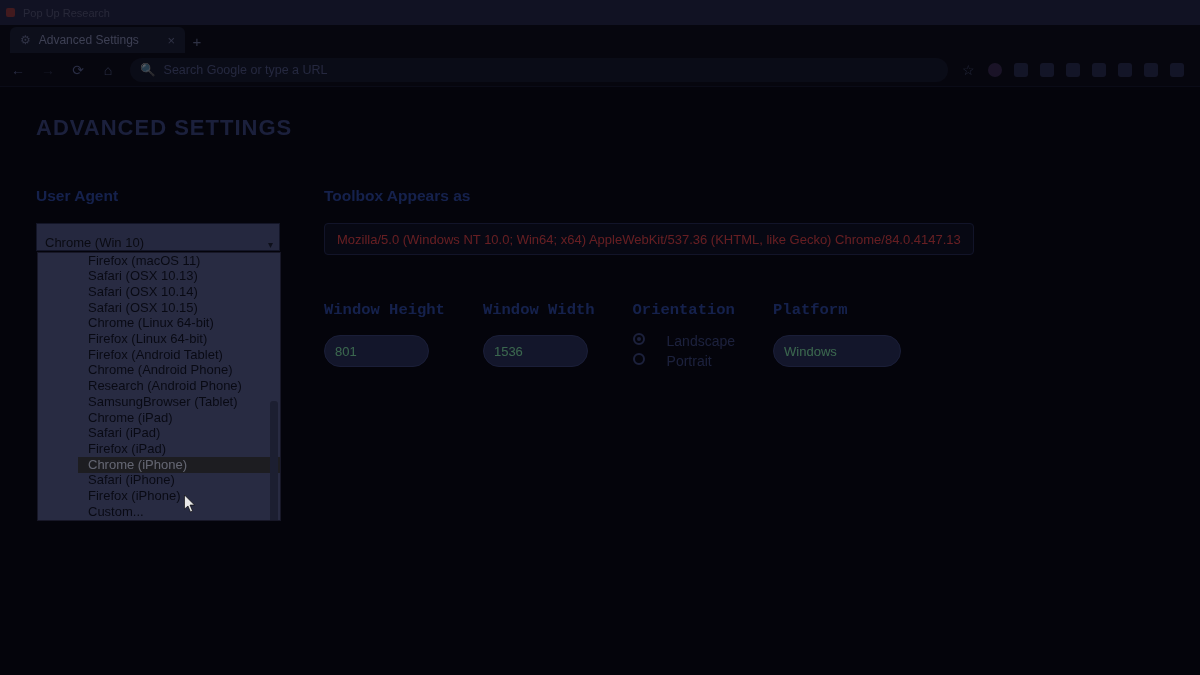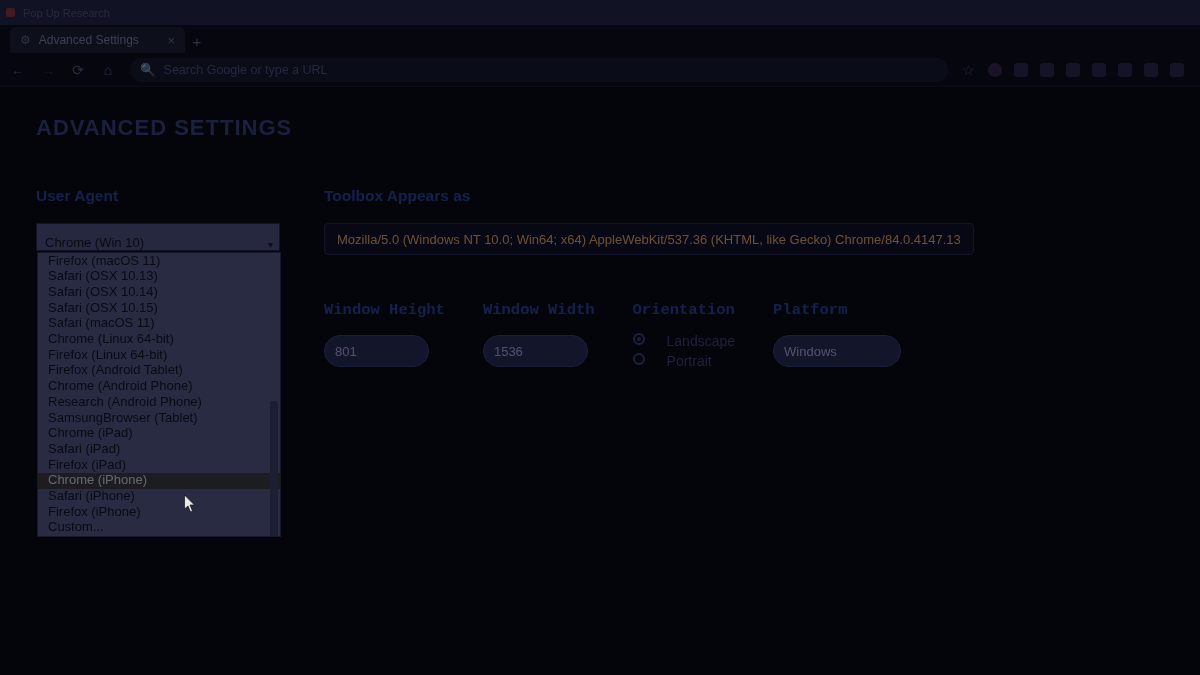--- a/index.html
+++ b/index.html
@@ -93,21 +93,21 @@
   }
   .select-box .chev { position:absolute; right:6px; font-size:10px; color:#1c1f30;}
   .dropdown {
     position:absolute; left:0; top:28px;
     width:244px;
     background:#5b6390;
     border:1px solid #323450;
     max-height: 305px;
     overflow:hidden;
   }
-  .dd-inner { height:100%; }
+  .dd-inner { height:100%;padding-left:40px; }
   .dd-item {
     padding: 0.5px 10px;
     font-size:13px; color:#101220;
     line-height:14.7px;
     cursor:pointer;
     white-space:nowrap;
   }
   .dd-item.highlight {
     background:#404040; color:#e7ecff;
   }
@@ -116,34 +116,34 @@
     background:#3f4566; border-radius:3px;
   }
 
   .col-right { flex:1; }
   .ua-output {
     width:650px; height:32px;
     background:#0d1020;
     border:1px solid #262d55;
     border-radius:4px;
     display:flex; align-items:center; padding:0 12px;
-    color:#fdba74; font-size:13px;
+    color:#ef4444; font-size:13px;
     font-family: ui-monospace, Menlo, monospace;
   }
   .row2 {
     margin-top: 46px;
     display:flex; gap:38px;
   }
   .mini-col .section-label { margin-bottom:16px;font-family:Liberation Mono, monospace; }
   .num-input, .plat-input {
     width:105px; height:32px;
     background:#2a3158; border:1px solid #3a4378;
     border-radius:16px;
     display:flex; align-items:center; padding:0 10px;
-    color:#c4b5fd; font-size:13px;
+    color:#86efac; font-size:13px;
   }
   .plat-input { width:128px; }
   .orient { display:flex; flex-direction:column; gap:4px; margin-top:-2px;}
   .radio-row { display:flex; align-items:flex-start; gap:22px; color:#3f4a82; font-size:14px;}
   .radio { width:12px; height:12px; border:2px solid #3f4a82; border-radius:50%; display:inline-block; position:relative;}
   .radio.on::after{ content:""; position:absolute; inset:2px; background:#3f4a82; border-radius:50%;}
 
   
   .cursor {
     position:absolute;
@@ -200,21 +200,20 @@
       <div class="section-label">User Agent</div>
       <div class="select-box">
         <span>Chrome (Win 10)</span>
         <span class="chev">▾</span>
         <div class="dropdown">
           <div class="dd-inner" id="dd-list">
               <div class="dd-item">Firefox (macOS 11)</div>
               <div class="dd-item">Safari (OSX 10.13)</div>
               <div class="dd-item">Safari (OSX 10.14)</div>
               <div class="dd-item">Safari (OSX 10.15)</div>
-              <div class="dd-item">Safari (macOS 11)</div>
               <div class="dd-item">Chrome (Linux 64-bit)</div>
               <div class="dd-item">Firefox (Linux 64-bit)</div>
               <div class="dd-item">Firefox (Android Tablet)</div>
               <div class="dd-item">Chrome (Android Phone)</div>
               <div class="dd-item">Research (Android Phone)</div>
               <div class="dd-item">SamsungBrowser (Tablet)</div>
               <div class="dd-item">Chrome (iPad)</div>
               <div class="dd-item">Safari (iPad)</div>
               <div class="dd-item">Firefox (iPad)</div>
               <div class="dd-item highlight">Chrome (iPhone)</div>

